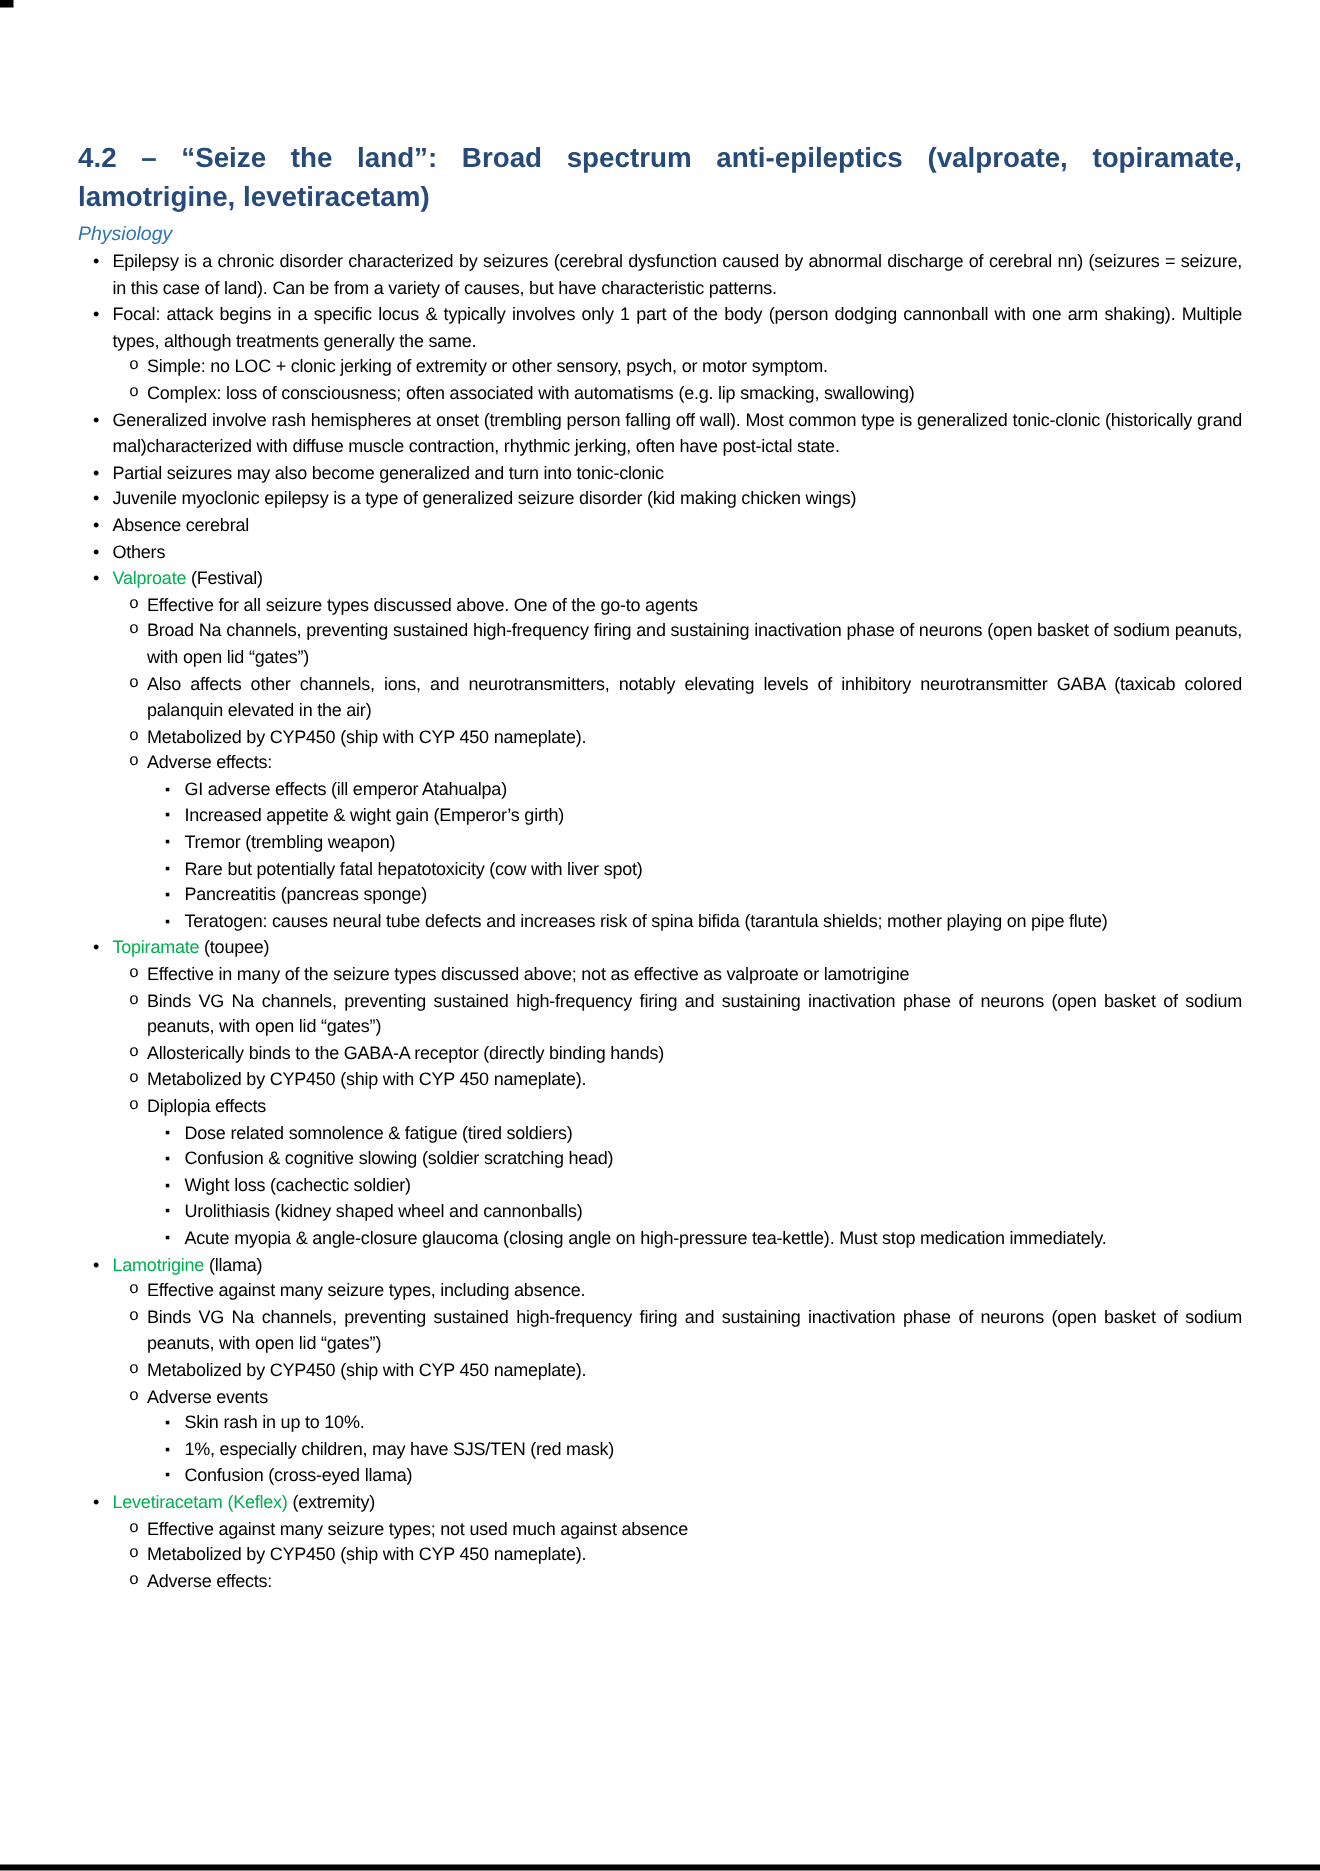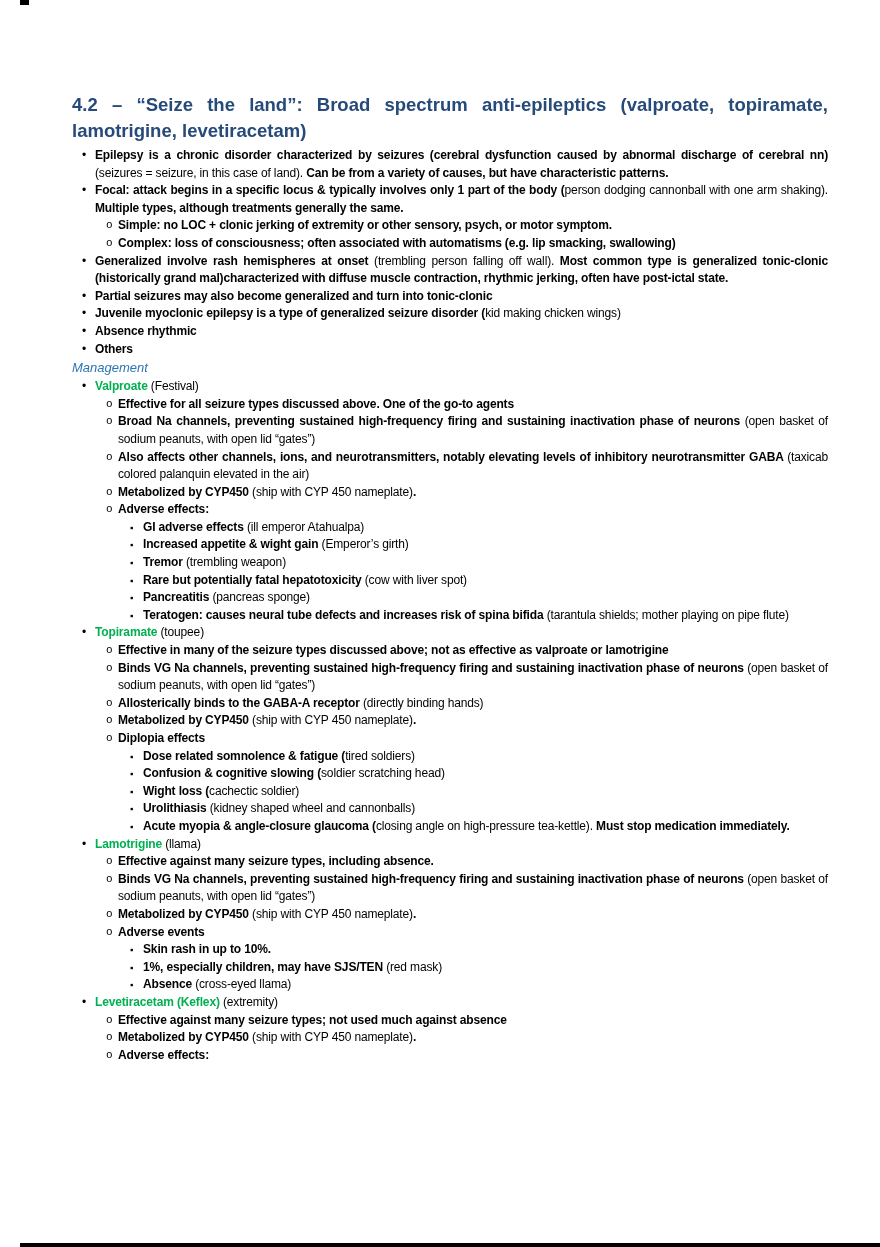--- a/index.html
+++ b/index.html
@@ -12,21 +12,20 @@
     height: 1247px;
     position: relative;
     overflow: hidden;
     font-family: "Liberation Sans", sans-serif;
     color: var(--text_color, #000);
   }
   .page {
     position: absolute;
     inset: 0;
     background: #ffffff;
-    margin-left: 20px;
   }
   .corner-mark {
     position: absolute;
     top: 0; left: 0;
     width: 9px; height: 5px;
     background: var(--edge_color, #000);
   }
   .bottom-bar {
     position: absolute;
     bottom: 0; left: 0;
@@ -64,31 +63,32 @@
   .item .bullet {
     flex: 0 0 auto;
     text-align: left;
   }
   .lvl1 { margin-left: 10px; }
   .lvl1 .bullet { width: 13px; }
   .lvl2 { margin-left: 34px; }
   .lvl2 .bullet { width: 12px; font-family: "Liberation Mono", monospace; font-size: 11px; }
   .lvl3 { margin-left: 58px; }
   .lvl3 .bullet { width: 13px; font-size: 9.5px; }
-  .b { font-weight: 700; }
+  .b { font-weight: 400; }
   .green { color: var(--drug_color, #00B050); }
 </style>
 </head>
 <body>
 
 <div class="page">
   <div class="corner-mark"></div>
   <div class="content">
     <h1 class="doc-title">4.2 – “Seize the land”: Broad spectrum anti-epileptics (valproate, topiramate, lamotrigine, levetiracetam)</h1>
     <div>
+        <div class="section-heading">Physiology</div>
         <div class="item lvl1">
           <span class="bullet">•</span>
           <span class="txt"><span class="b">Epilepsy is a chronic disorder characterized by seizures (cerebral dysfunction caused by abnormal discharge of cerebral nn) </span><span>(seizures = seizure, in this case of land). </span><span class="b">Can be from a variety of causes, but have characteristic patterns.</span></span>
         </div>
         <div class="item lvl1">
           <span class="bullet">•</span>
           <span class="txt"><span class="b">Focal: attack begins in a specific locus &amp; typically involves only 1 part of the body (</span><span>person dodging cannonball with one arm shaking). </span><span class="b">Multiple types, although treatments generally the same.</span></span>
         </div>
         <div class="item lvl2">
           <span class="bullet">o</span>
@@ -105,27 +105,26 @@
         <div class="item lvl1">
           <span class="bullet">•</span>
           <span class="txt"><span class="b">Partial seizures may also become generalized and turn into tonic-clonic</span></span>
         </div>
         <div class="item lvl1">
           <span class="bullet">•</span>
           <span class="txt"><span class="b">Juvenile myoclonic epilepsy is a type of generalized seizure disorder (</span><span>kid making chicken wings)</span></span>
         </div>
         <div class="item lvl1">
           <span class="bullet">•</span>
-          <span class="txt"><span class="b">Absence rhythmic</span></span>
+          <span class="txt"><span class="b">Absence cerebral</span></span>
         </div>
         <div class="item lvl1">
           <span class="bullet">•</span>
           <span class="txt"><span class="b">Others</span></span>
         </div>
-        <div class="section-heading">Management</div>
         <div class="item lvl1">
           <span class="bullet">•</span>
           <span class="txt"><span class="b green">Valproate </span><span>(Festival)</span></span>
         </div>
         <div class="item lvl2">
           <span class="bullet">o</span>
           <span class="txt"><span class="b">Effective for all seizure types discussed above. One of the go-to agents</span></span>
         </div>
         <div class="item lvl2">
           <span class="bullet">o</span>
@@ -234,21 +233,21 @@
         <div class="item lvl3">
           <span class="bullet">▪</span>
           <span class="txt"><span class="b">Skin rash in up to 10%.</span></span>
         </div>
         <div class="item lvl3">
           <span class="bullet">▪</span>
           <span class="txt"><span class="b">1%, especially children, may have SJS/TEN </span><span>(red mask)</span></span>
         </div>
         <div class="item lvl3">
           <span class="bullet">▪</span>
-          <span class="txt"><span class="b">Absence </span><span>(cross-eyed llama)</span></span>
+          <span class="txt"><span class="b">Confusion </span><span>(cross-eyed llama)</span></span>
         </div>
         <div class="item lvl1">
           <span class="bullet">•</span>
           <span class="txt"><span class="b green">Levetiracetam </span><span class="b green">(Keflex) </span><span>(extremity)</span></span>
         </div>
         <div class="item lvl2">
           <span class="bullet">o</span>
           <span class="txt"><span class="b">Effective against many seizure types; not used much against absence</span></span>
         </div>
         <div class="item lvl2">

